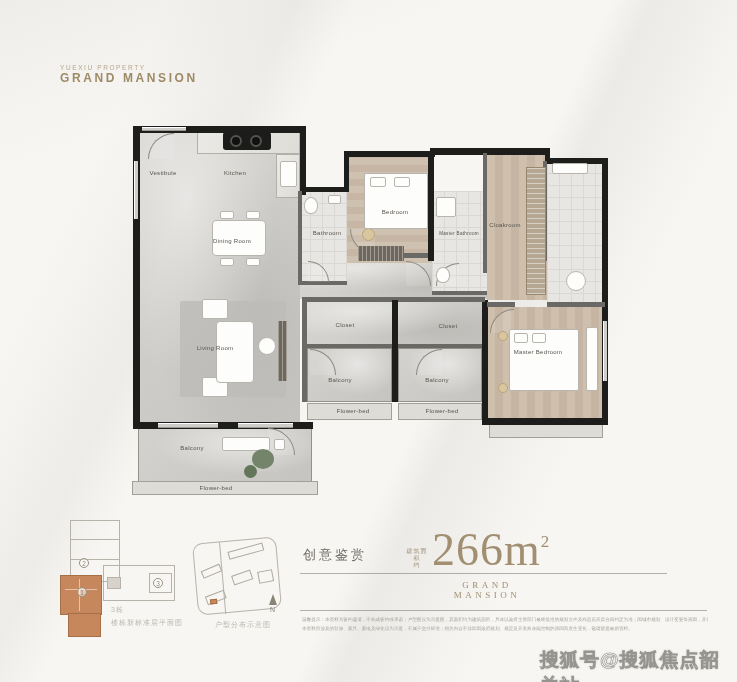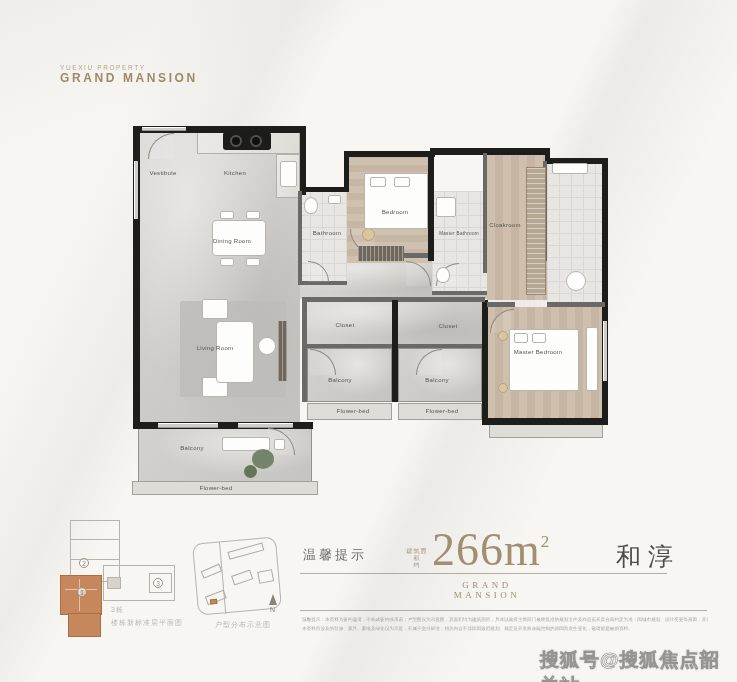--- a/index.html
+++ b/index.html
@@ -226,28 +226,27 @@
       <div class="abs bldg" style="left:36px;top:32px;width:20px;height:10px;transform:rotate(-14deg);"></div>
       <div class="abs bldg" style="left:62px;top:32px;width:15px;height:12px;transform:rotate(-6deg);"></div>
       <div class="abs bldg" style="left:8px;top:50px;width:20px;height:9px;transform:rotate(-16deg);"></div>
       <div class="abs unit" style="left:12px;top:56px;width:7px;height:5px;"></div>
     </div>
     <div class="abs ntri" style="left:76px;top:56px;"></div>
     <div class="abs" style="left:77px;top:68px;font-size:7px;color:#8a8477;">N</div>
     <div class="abs cap" style="left:22px;top:82px;white-space:nowrap;">户型分布示意图</div>
   </div>
 
-  <div class="abs cat" style="left:303px;top:546px;">温馨提示</div>
+  <div class="abs cat" style="left:303px;top:546px;">创意鉴赏</div>
   <div class="abs pref" style="left:404px;top:548px;width:26px;">
     <div>建筑面积</div>
     <div>约</div>
   </div>
   <div class="abs bigarea" style="left:432px;top:527px;"><span>266m</span><sup>2</sup></div>
   <div class="abs series" style="left:428px;top:580px;width:118px;">GRAND MANSION</div>
-  <div class="abs product" style="left:616px;top:540px;">和淳</div>
   <div class="abs rule" style="left:300px;top:573px;width:367px;"></div>
   <div class="abs rule" style="left:300px;top:610px;width:407px;"></div>
   <div class="abs disc" style="left:302px;top:617px;">温馨提示：本资料为要约邀请，不构成要约或承诺；户型图仅为示意图，其面积均为建筑面积，具体以政府主管部门最终批准的规划文件及商品房买卖合同约定为准；因城市规划、设计变更等原因，开发商保留修改的权利。</div>
   <div class="abs disc" style="left:302px;top:626px;">本资料所涉及的装修、家具、家电及绿化仅为示意，不属于交付标准；相关内容不排除因政府规划、规定及开发商未能控制的原因而发生变化，敬请留意最新资料。</div>
 
   <div class="abs wm" style="left:540px;top:647px;">搜狐号@搜狐焦点韶关站</div>
 
 </div>
 
 </body></html>

